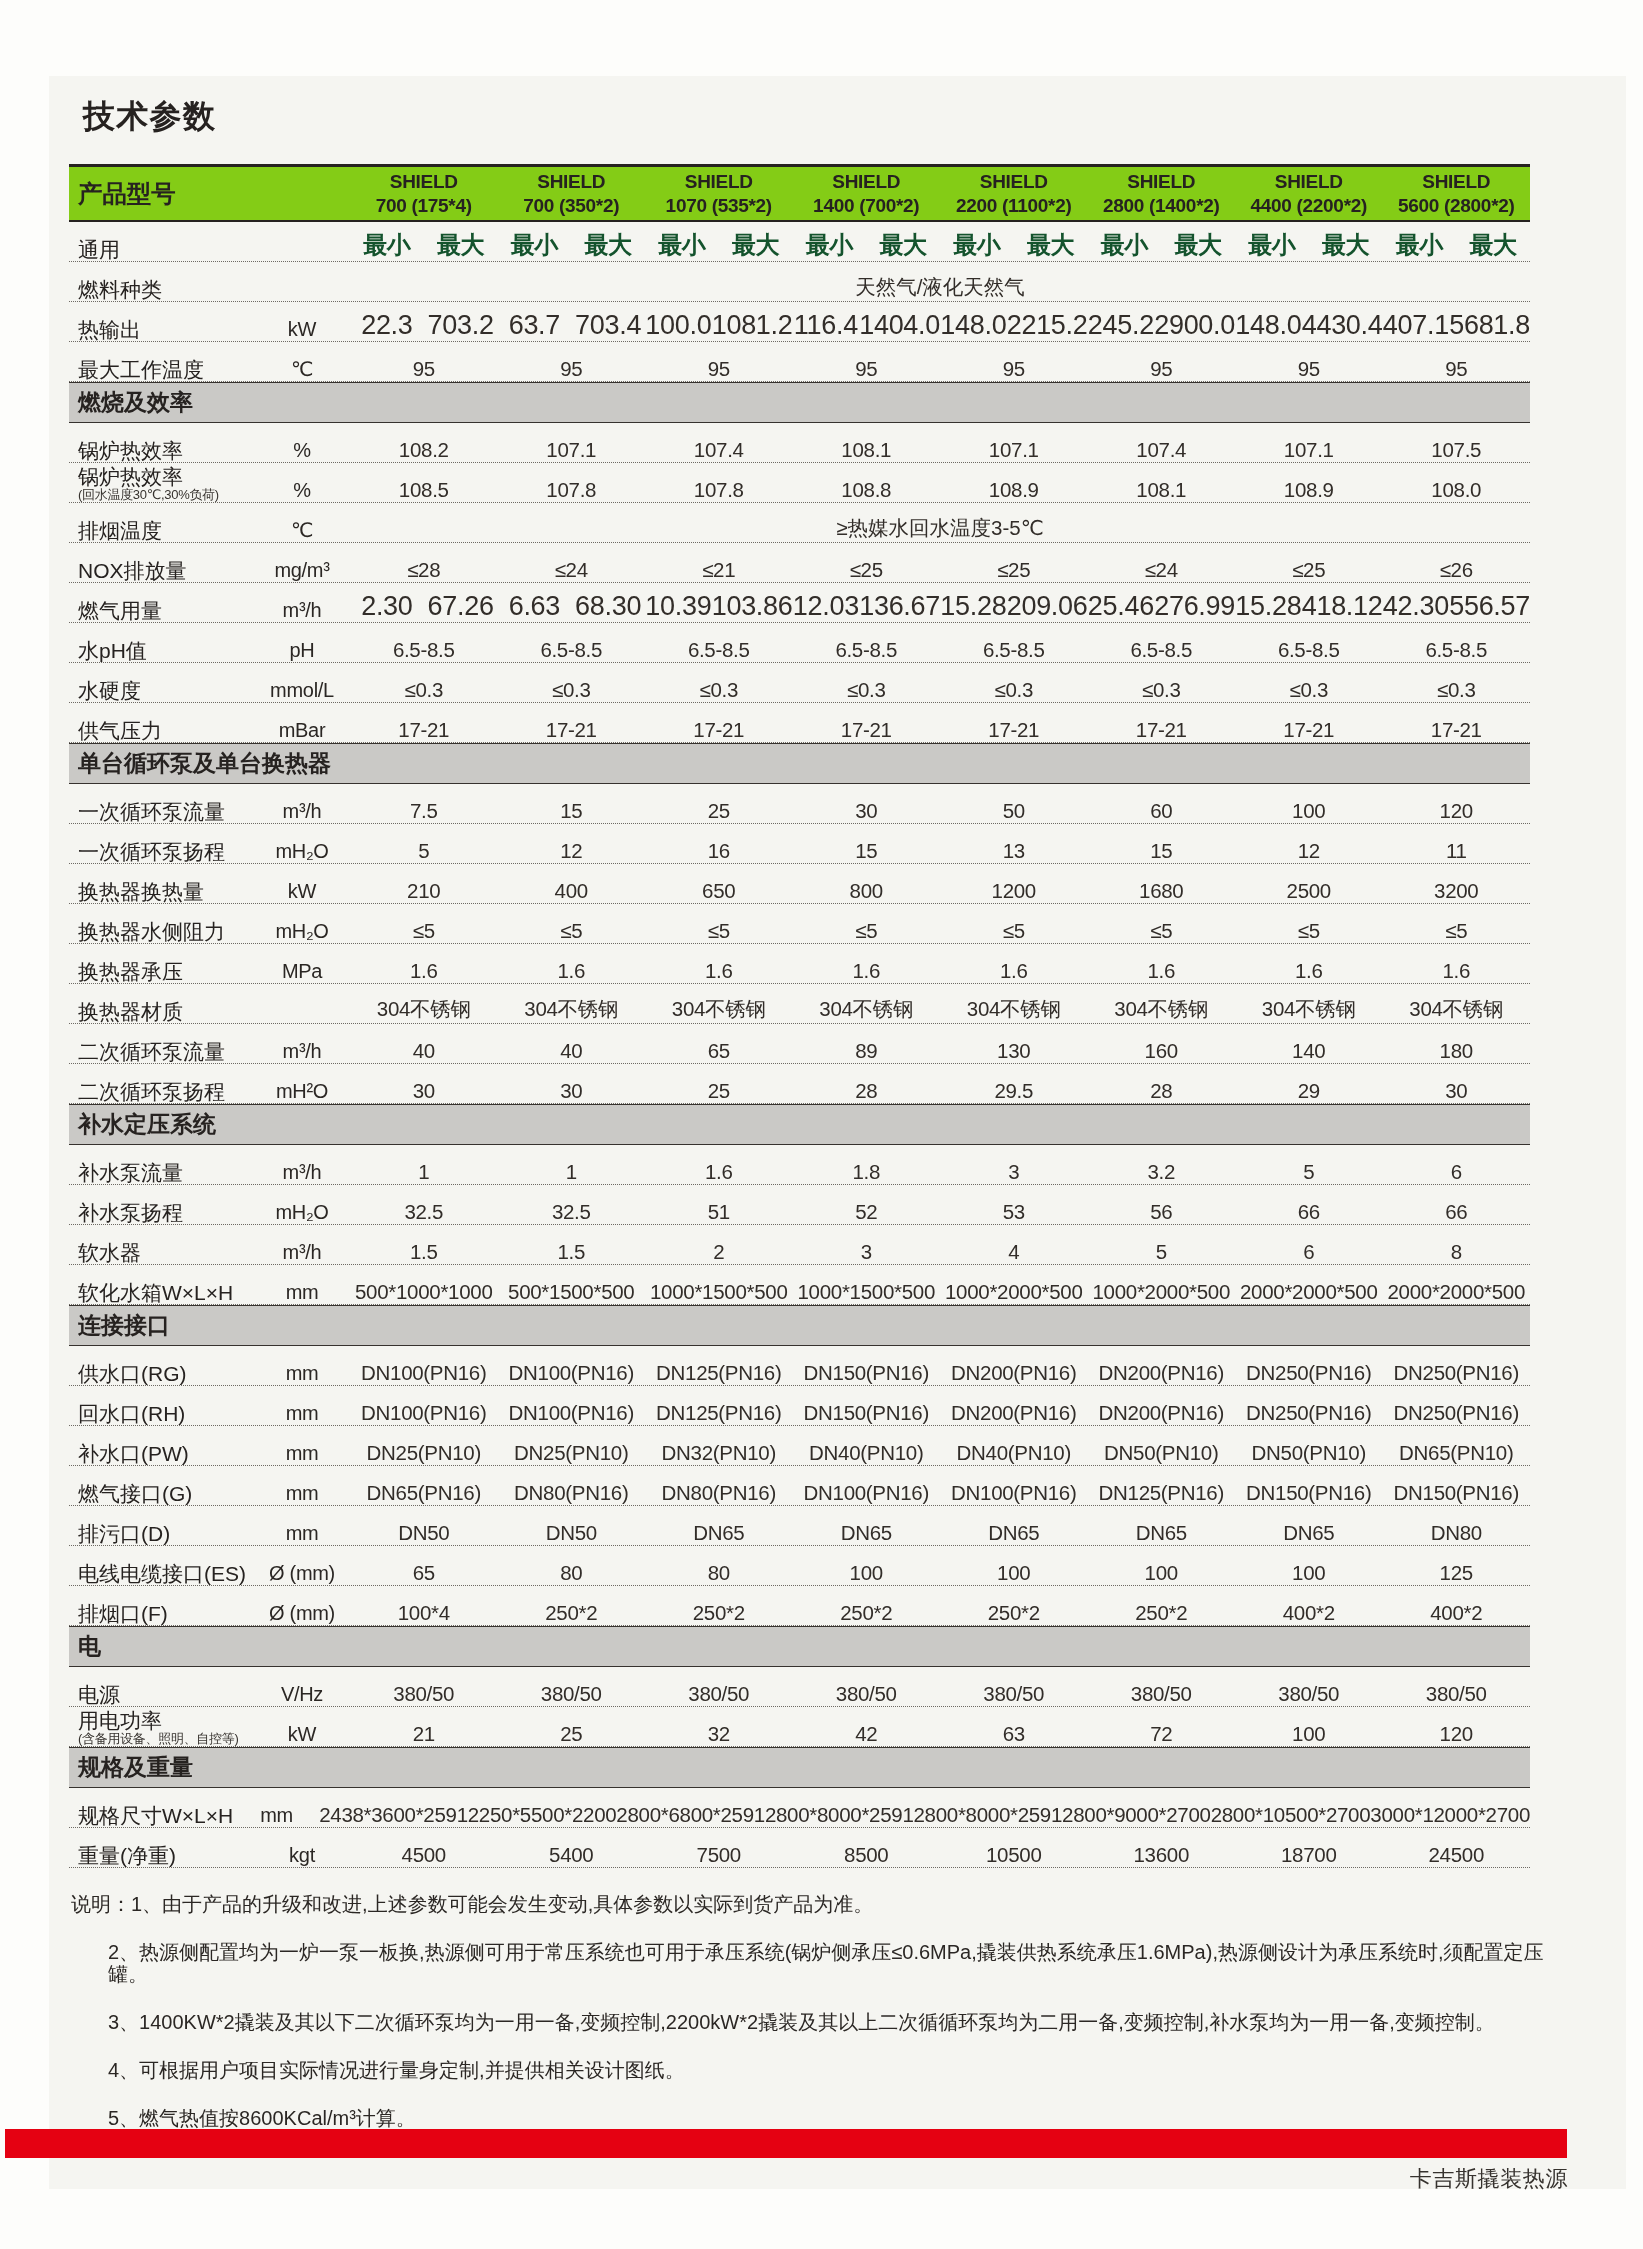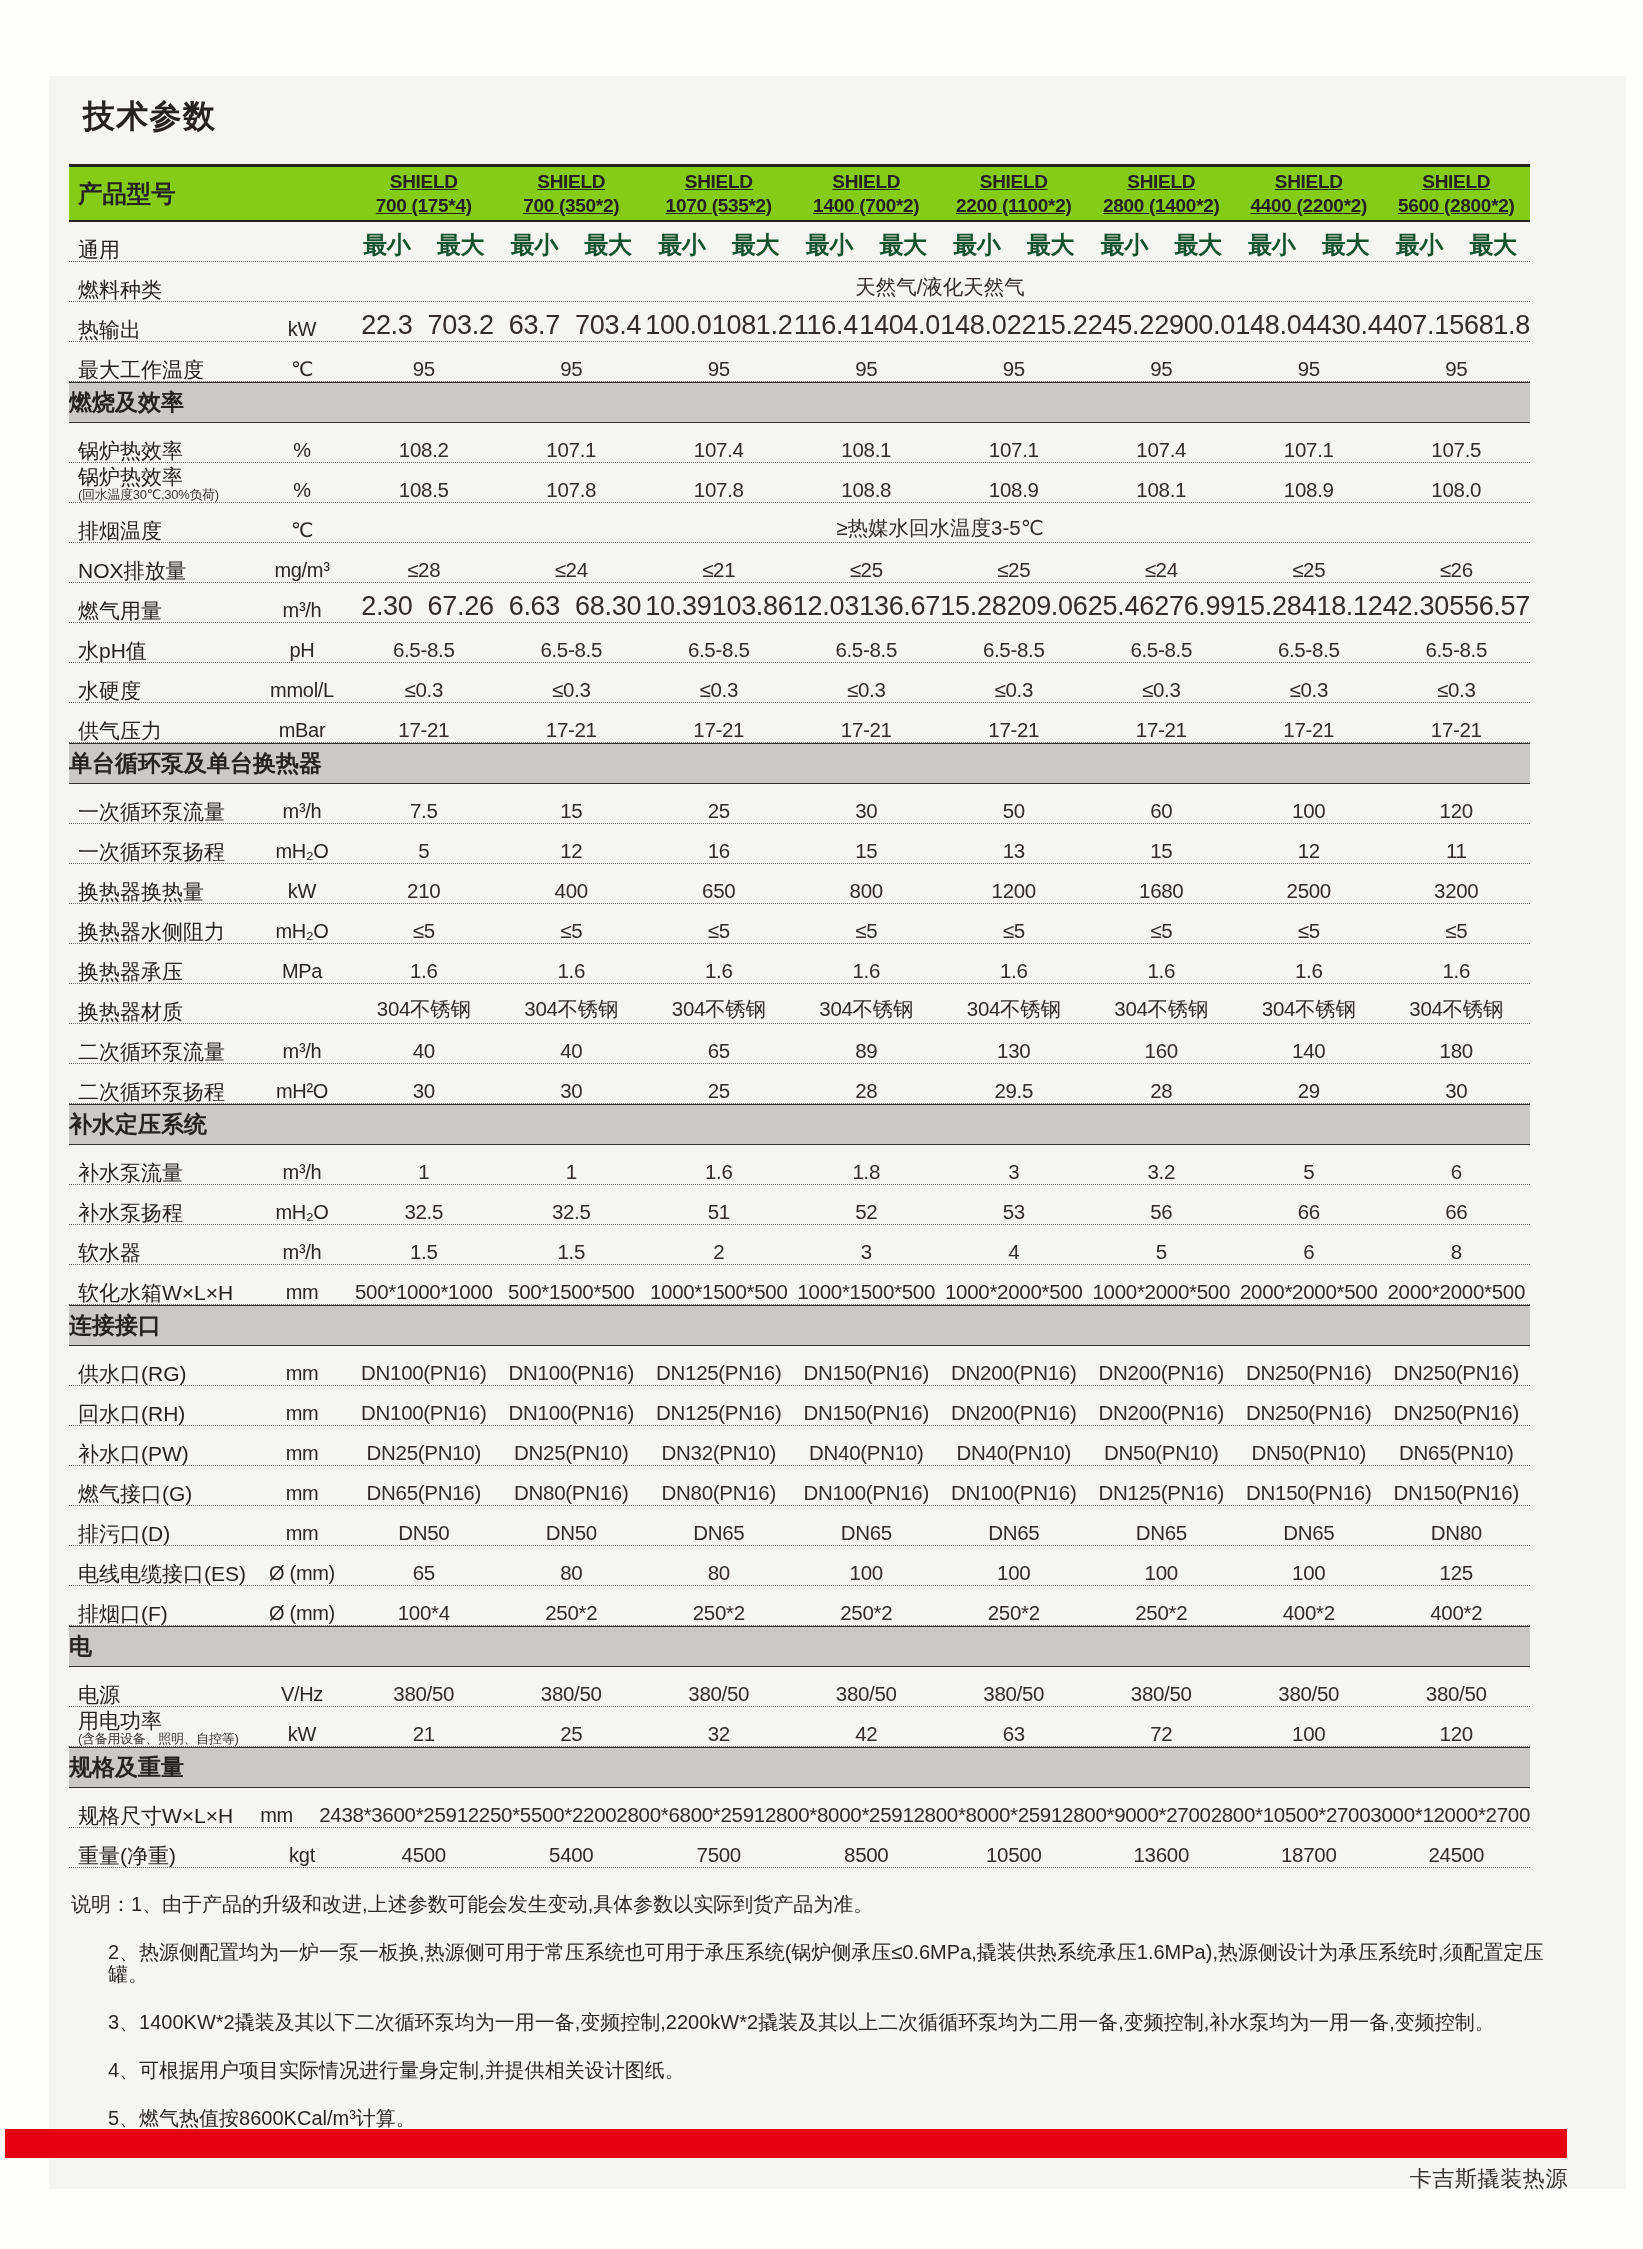--- a/index.html
+++ b/index.html
@@ -30,27 +30,27 @@
     box-sizing:border-box;
   }
   .thead .h-label{
     width:281px;box-sizing:border-box;padding-left:9px;
     display:flex;align-items:center;
     font-size:24.4px;font-weight:700;color:#262220;
   }
   .thead .h-model{
     flex:1;display:flex;flex-direction:column;justify-content:center;align-items:center;
     font-size:19px;font-weight:700;color:#262220;line-height:24px;
-    letter-spacing:-0.3px;text-align:center;text-decoration:underline;
+    letter-spacing:-0.3px;text-align:center;
   }
   
   .sec{
     height:41px;background:#cac9c6;
     border-top:1.9px solid #36322e;border-bottom:1.9px solid #36322e;
-    display:flex;align-items:center;padding-left:0;box-sizing:border-box;
+    display:flex;align-items:center;padding-left:9px;box-sizing:border-box;
     font-size:23px;font-weight:700;color:#262220;
   }
   
   .row{
     display:flex;align-items:flex-end;height:40px;
     border-bottom:1.3px dotted #6e6a64;box-sizing:border-box;
   }
   .c-label{
     width:185px;box-sizing:border-box;padding-left:9px;
     font-size:21px;color:#262220;line-height:22px;

